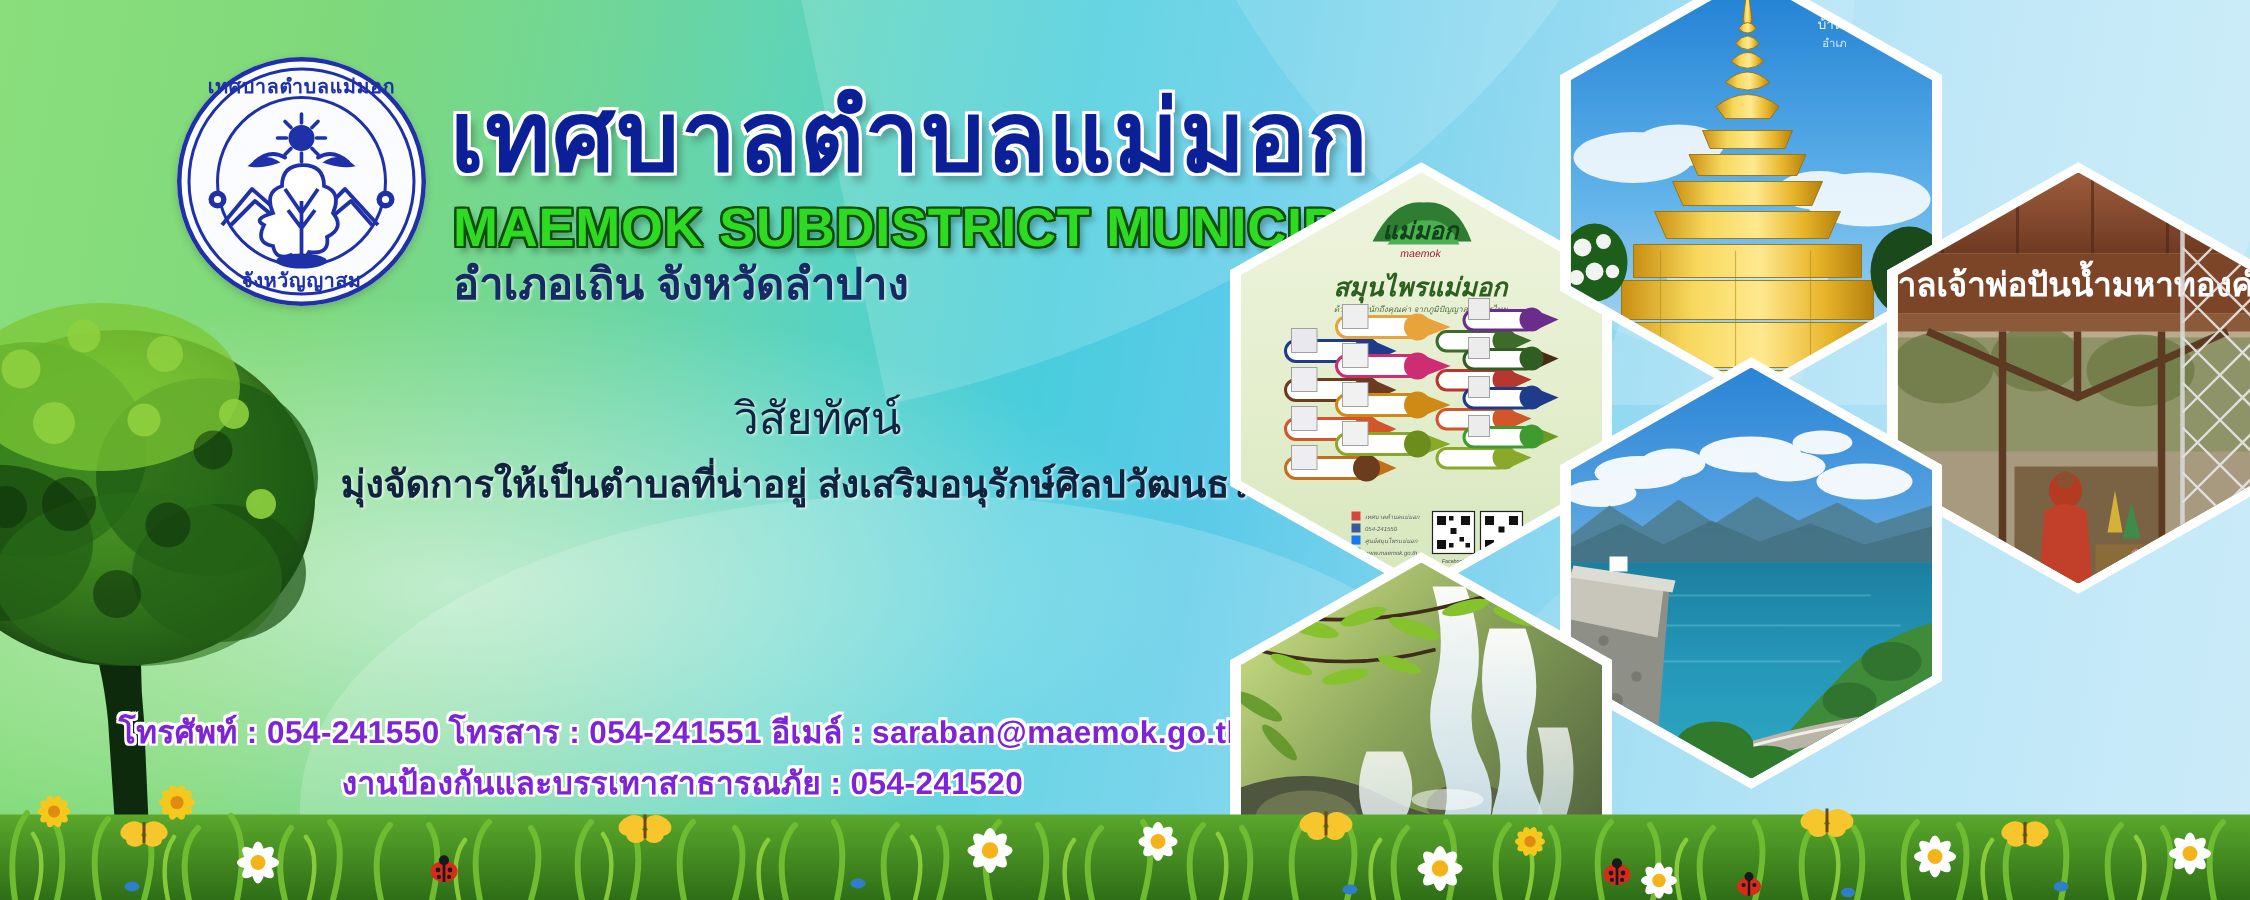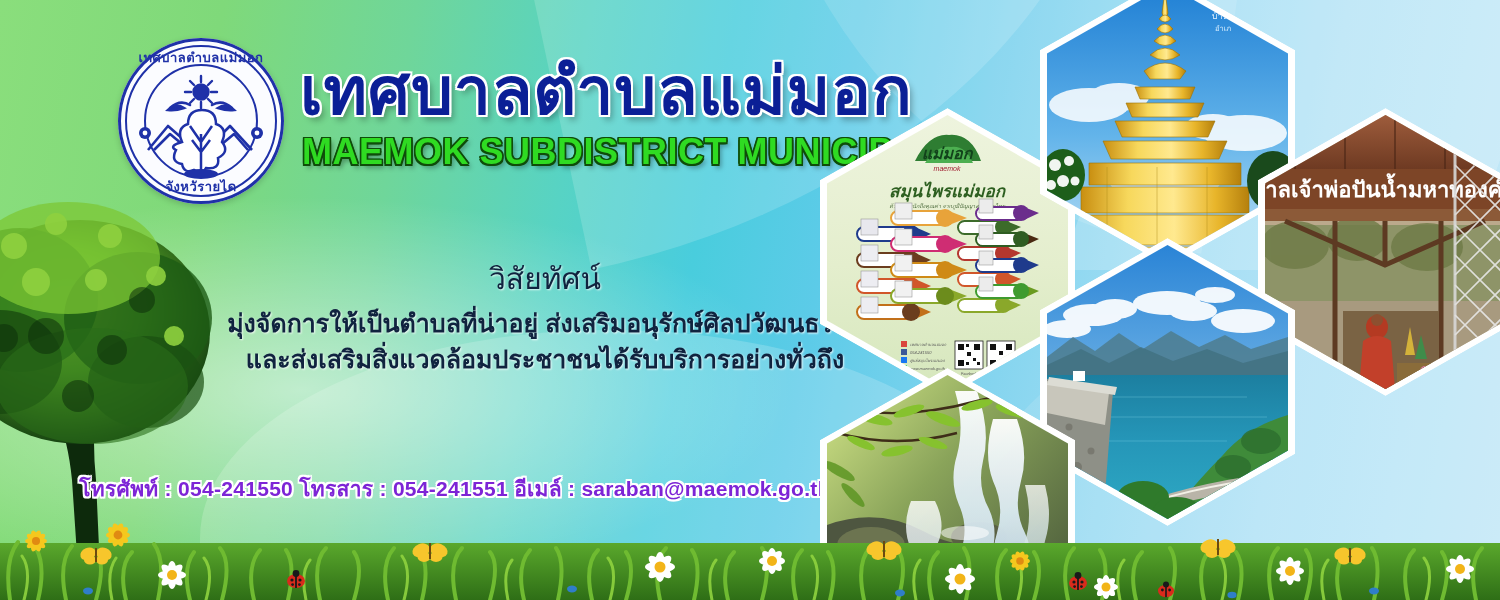--- a/index.html
+++ b/index.html
@@ -225,34 +225,35 @@
 
       <g fill="#1f31a8">
         <circle cx="27" cy="95" r="6"></circle>
           <circle cx="139" cy="95" r="6"></circle>
         <circle cx="27" cy="95" r="2.4" fill="#fff"></circle>
           <circle cx="139" cy="95" r="2.4" fill="#fff"></circle>
       </g>
     </svg>
 
     <div class="seal-top">เทศบาลตำบลแม่มอก</div>
-    <div class="seal-bot">จังหวัรายได</div>
+    <div class="seal-bot">จังหวัญญาสม</div>
   </div>
 
   <div id="title-th">เทศบาลตำบลแม่มอก</div>
   <div id="title-en">MAEMOK SUBDISTRICT MUNICIPALITY</div>
+  <div id="title-sub">อำเภอเถิน จังหวัดลำปาง</div>
 
   <div id="vision">
     <div class="v-head">วิสัยทัศน์</div>
     <div class="v-line">มุ่งจัดการให้เป็นตำบลที่น่าอยู่ ส่งเสริมอนุรักษ์ศิลปวัฒนธรรม</div>
-    <div class="v-line">และส่งเสริมสิ่งแวดล้อมประชาชนได้รับบริการอย่างทั่วถึง</div>
   </div>
 
   <div id="contact">
     <div class="c-line">โทรศัพท์ : 054-241550  โทรสาร : 054-241551 อีเมล์ : saraban@maemok.go.th</div>
+    <div class="c-line">งานป้องกันและบรรเทาสาธารณภัย : 054-241520</div>
   </div>
 
   <div class="hex" id="hex-herb">
     <div class="frame"></div>
     <div class="pic">
       <svg class="art" viewBox="0 0 241 274" preserveAspectRatio="none">
         <defs>
           <linearGradient id="hpBg" x1="0" y1="0" x2="0" y2="1">
             <stop offset="0%" stop-color="#eef4de"></stop>
               <stop offset="55%" stop-color="#e4eecd"></stop>

